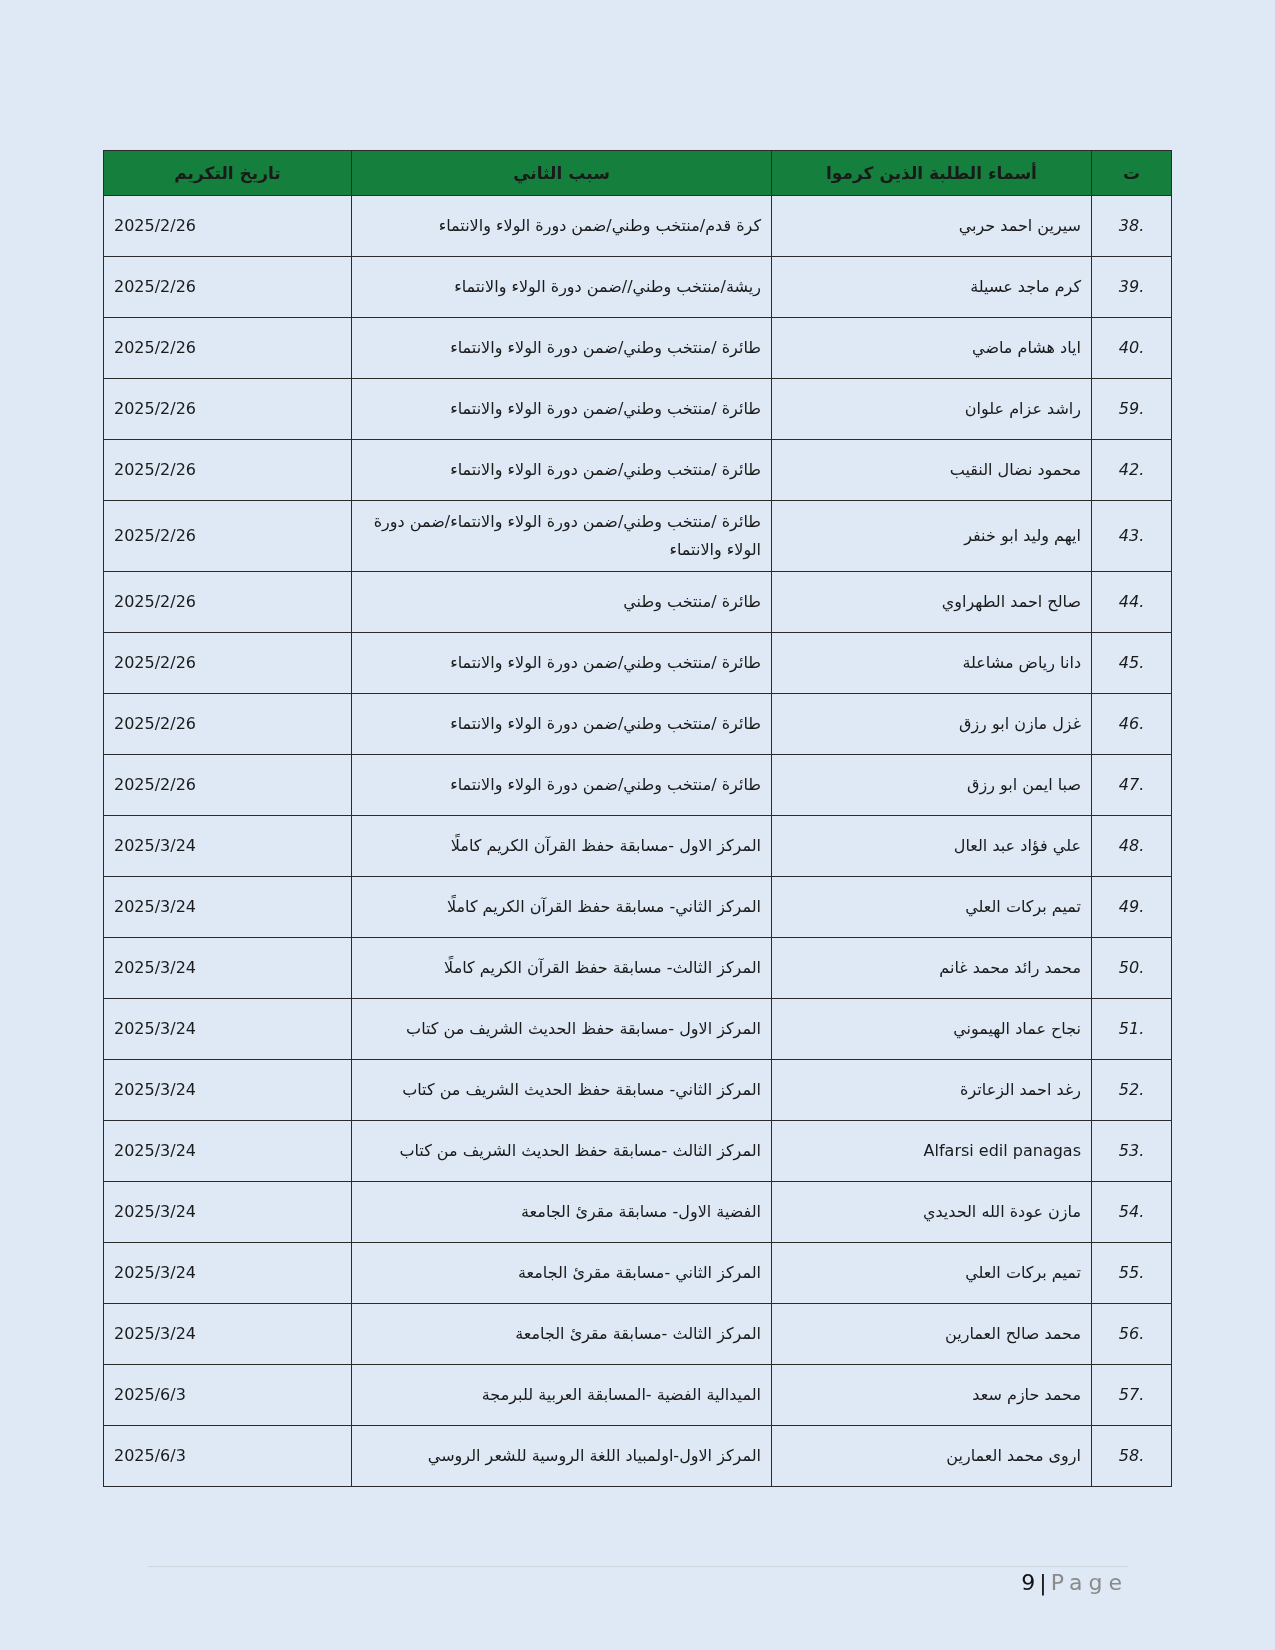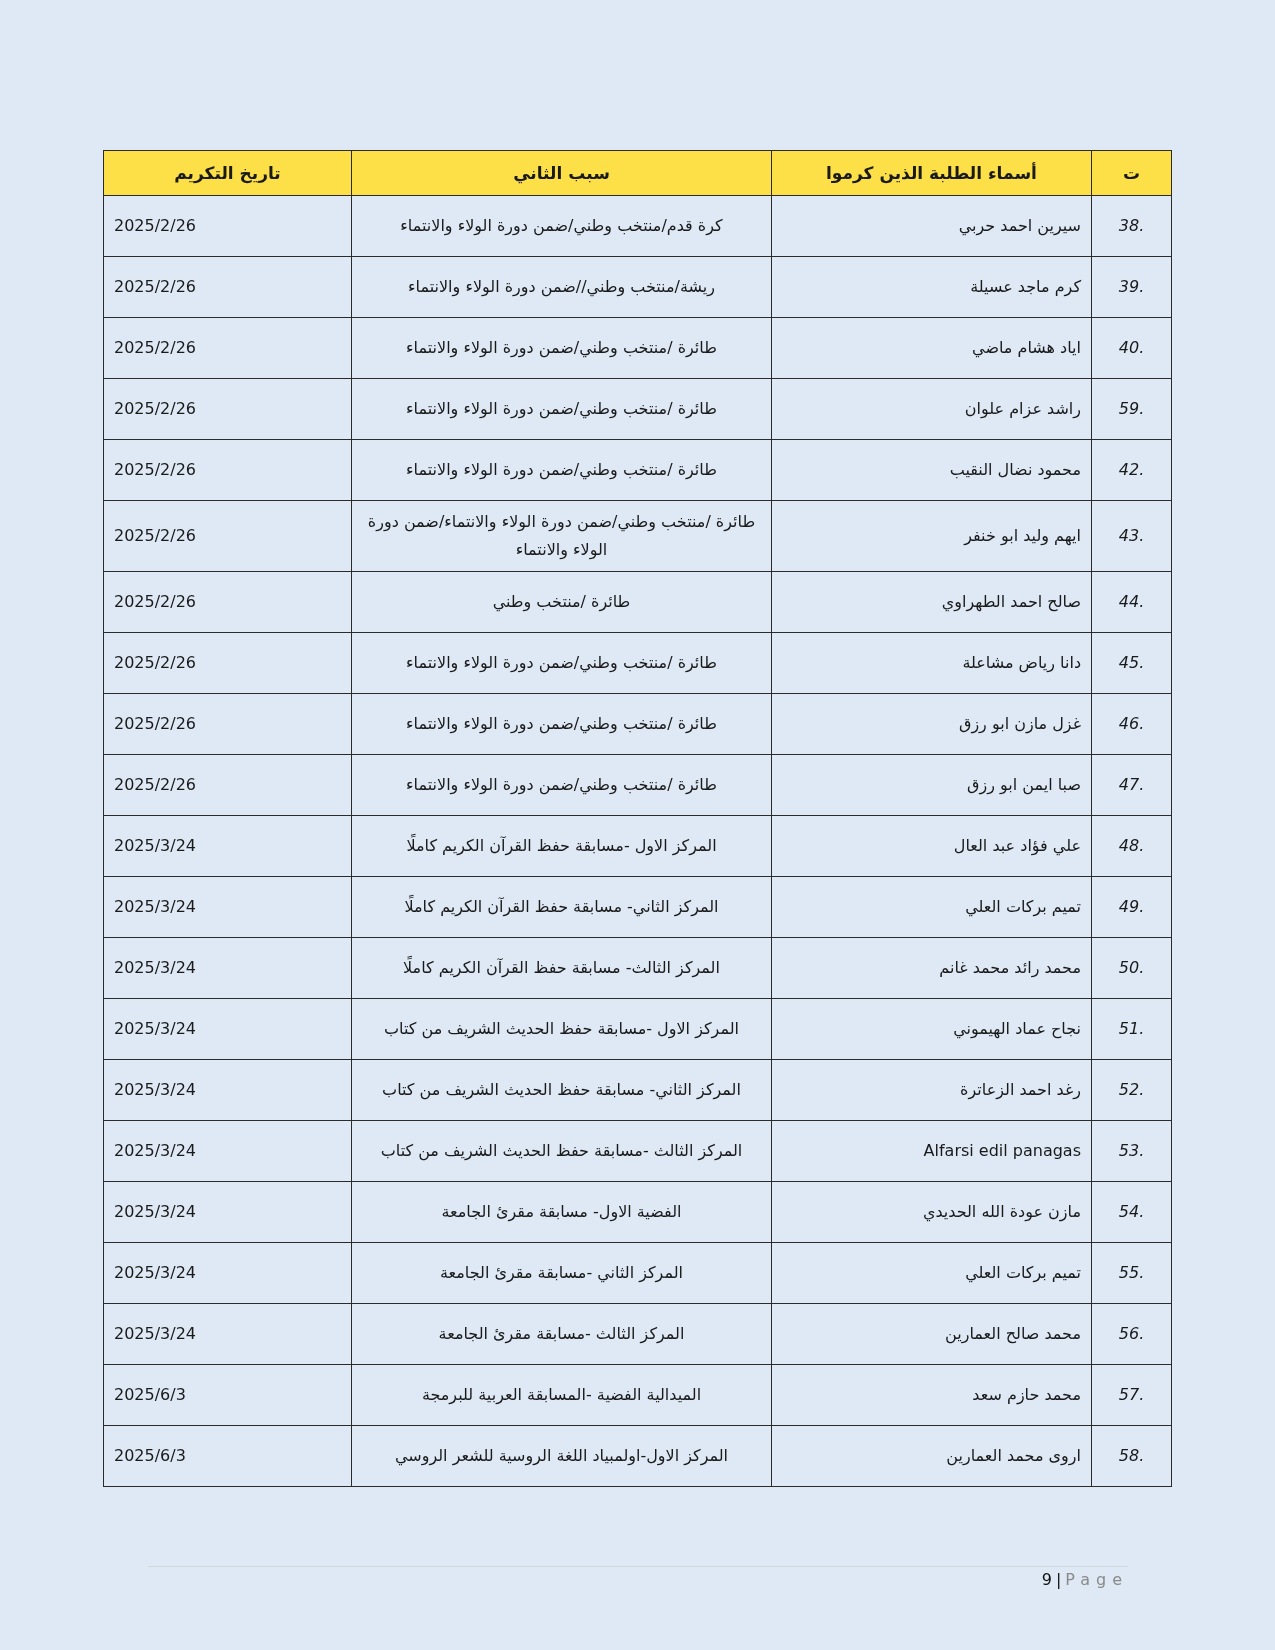--- a/index.html
+++ b/index.html
@@ -25,21 +25,21 @@
       direction: rtl;
     }
     .page-table th, .page-table td {
       border: 1.3px solid #2b2b2b;
       padding: 0 10px;
       vertical-align: middle;
       font-size: 16px;
       line-height: 28px;
     }
     .page-table thead th {
-      background: #fde047;
+      background: #15803d;
       height: 44px;
       font-weight: bold;
       font-size: 17px;
       text-align: center;
     }
     .page-table tbody tr {
       height: 61px;
     }
     .page-table tbody tr.tall {
       height: 71px;
@@ -50,41 +50,41 @@
     .col-date { width: 248px; }
     td.num {
       text-align: center;
       direction: ltr;
       font-style: italic;
     }
     td.name {
       text-align: right;
     }
     td.reason {
-      text-align: center;
+      text-align: right;
     }
     td.date {
       text-align: left;
       direction: ltr;
       font-size: 16px;
     }
     .footer-line {
       position: absolute;
       left: 148px;
       top: 1566px;
       width: 980px;
       height: 1px;
       background: #cfd6de;
     }
     .footer {
       position: absolute;
       right: 147px;
       top: 1570px;
       font-family: "DejaVu Sans", sans-serif;
-      font-size: 16px;
+      font-size: 22px;
       direction: ltr;
       white-space: nowrap;
     }
     .footer .page-num { color: #111; }
     .footer .sep { color: #111; margin: 0 4px; }
     .footer .page-word { color: #8a8a8a; letter-spacing: 6px; }
   </style>
 </head>
 <body>
 

